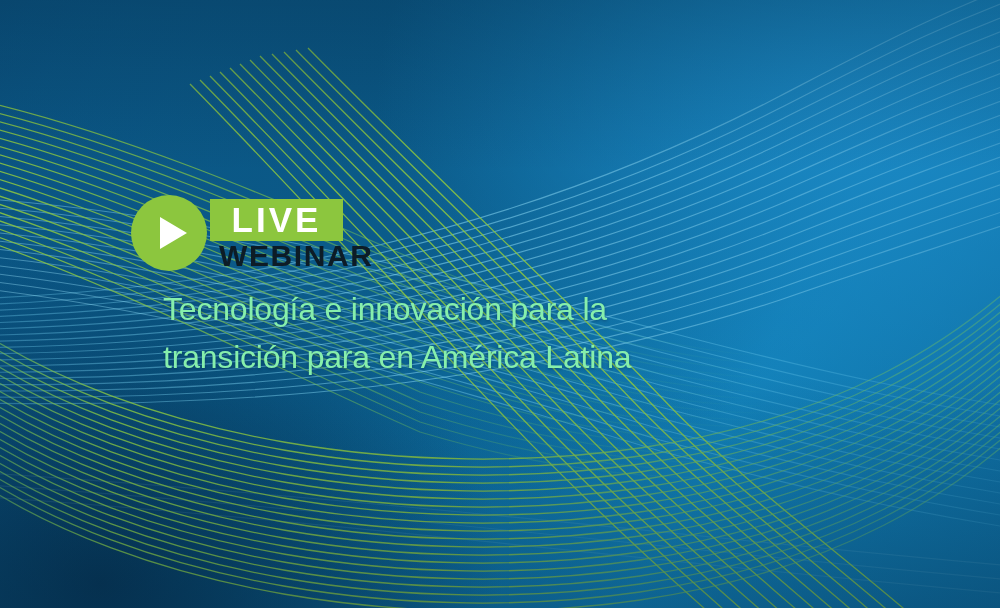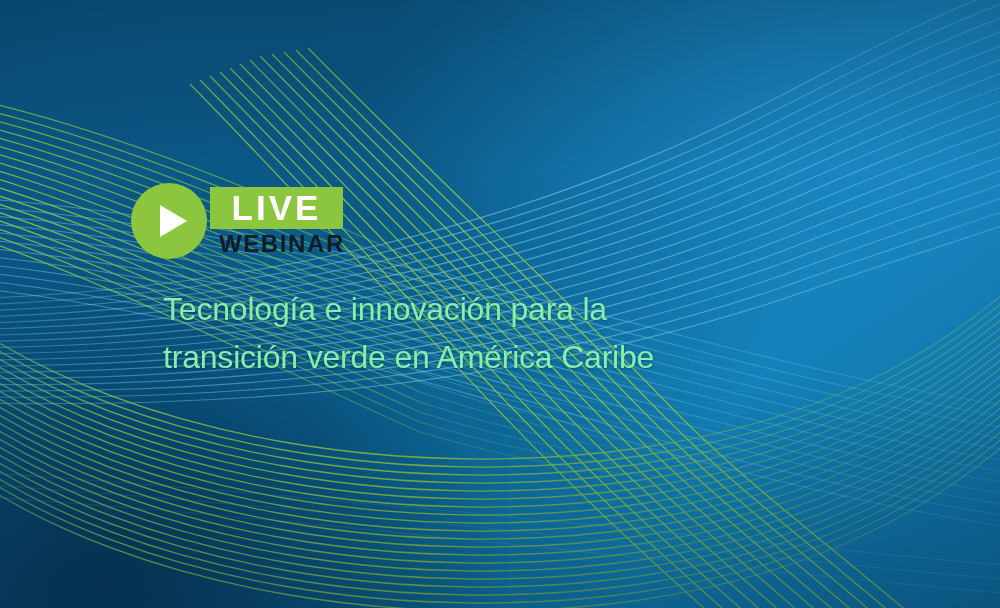--- a/index.html
+++ b/index.html
@@ -34,21 +34,21 @@
     background:
       linear-gradient(to bottom, rgba(4,40,66,0.30) 0%, rgba(4,40,66,0) 28%),
       linear-gradient(to bottom, rgba(4,40,66,0) 62%, rgba(4,40,66,0.34) 100%);
   }
   svg.bg-layer { display: block; }
 
   
   #badge-block {
     position: absolute;
     left: 131px;
-    top: 183px;
+    top: 195px;
     width: 340px;
     height: 84px;
   }
   #play-circle {
     position: absolute;
     left: 0;
     top: 0;
     width: 76px;
     height: 76px;
     border-radius: 50%;
@@ -83,21 +83,21 @@
     color: #ffffff;
     font-size: 35px;
     font-weight: bold;
     letter-spacing: 3px;
   }
   #webinar-text {
     position: absolute;
     left: 88px;
     top: 45px;
     color: #0d1c26;
-    font-size: 24px;
+    font-size: 30px;
     font-weight: bold;
     letter-spacing: 1.6px;
     line-height: 32px;
   }
 
   
   #title {
     position: absolute;
     left: 163px;
     top: 285px;
@@ -276,16 +276,16 @@
       <div id="play-triangle"></div>
     </div>
     <div id="live-chip">
       <div id="live-text">LIVE</div>
     </div>
     <div id="webinar-text">WEBINAR</div>
   </div>
 
   <div id="title">
     <span class="line">Tecnología e innovación para la</span>
-    <span class="line">transición verde en América Caribe</span>
+    <span class="line">transición para en América Latina</span>
   </div>
 
 </div>
 
 </body></html>

